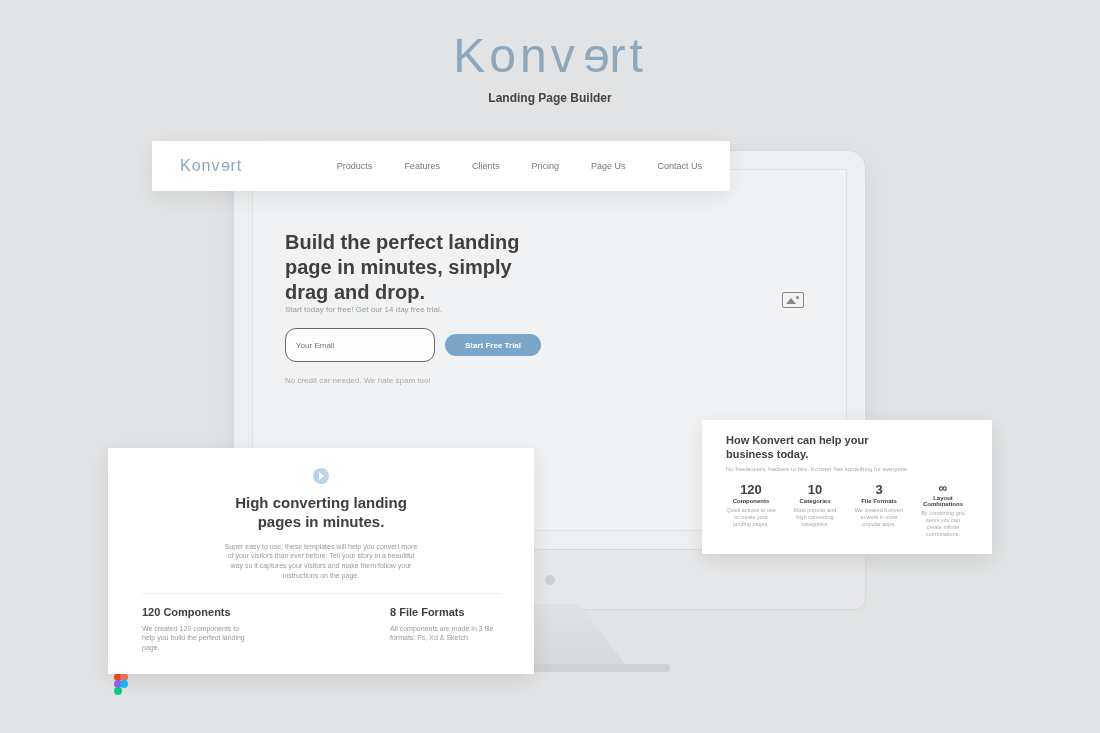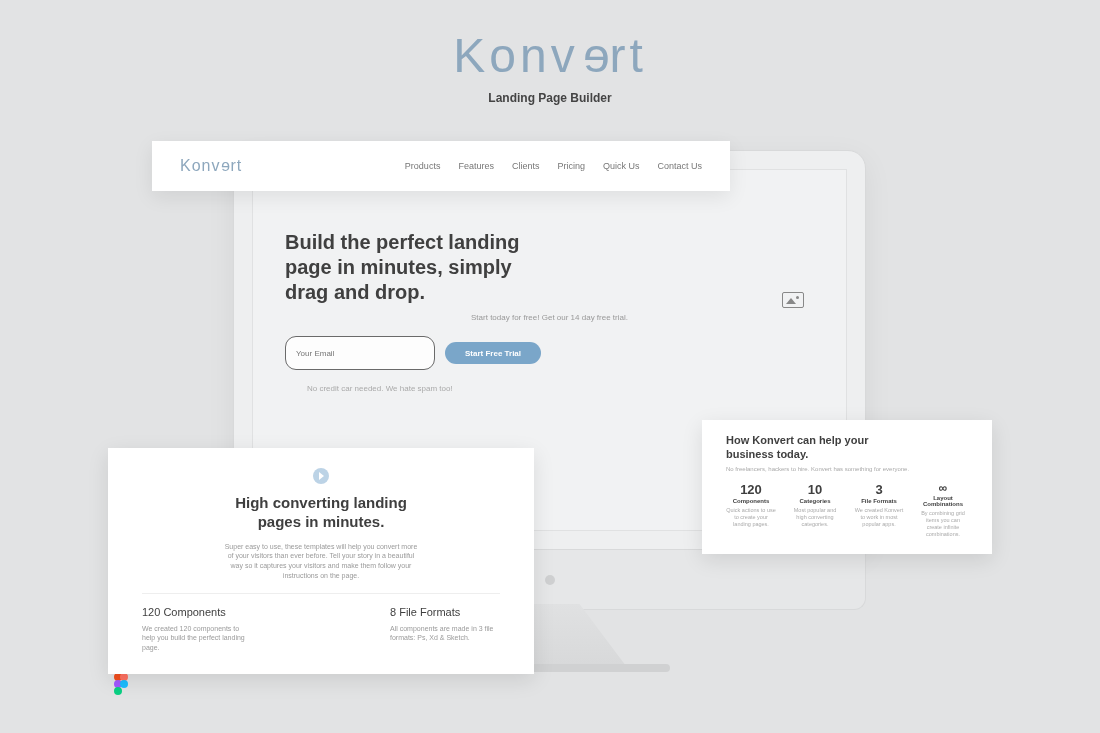--- a/index.html
+++ b/index.html
@@ -106,21 +106,21 @@
     justify-content: space-between;
     padding: 16px 28px;
   }
   .hero-logo {
     font-size: 16px;
     font-weight: 300;
     color: #8da7bd;
     letter-spacing: 1px;
   }
   .hero-logo .flip-e { display:inline-block; transform: scaleX(-1); }
-  .nav-links { display: flex; gap: 18px; align-items: flex-end; }
+  .nav-links { display: flex; gap: 32px; align-items: flex-end; }
   .nav-links span {
     font-size: 9px;
     color: #777;
     cursor: pointer;
   }
 
   
   .hero-content {
     position: absolute;
     left: 32px;
@@ -130,22 +130,21 @@
   .hero-headline {
     font-size: 20px;
     font-weight: 700;
     color: #404040;
     line-height: 1.25;
     max-width: 260px;
   }
   .hero-sub {
     font-size: 8px;
     color: #999;
-    margin-top: 8px;
-    text-align: center;
+    margin-top: 0;
   }
   .hero-form {
     display: flex;
     gap: 10px;
     margin-top: 14px;
     align-items: center;
   }
   .hero-input {
     width: 150px;
     height: 22px;
@@ -164,21 +163,20 @@
     background: #7aa6c9;
     color: #fff;
     font-size: 8px;
     font-weight: 600;
     cursor: pointer;
   }
   .hero-note {
     font-size: 8px;
     color: #aaa;
     margin-top: 14px;
-    margin-left: 22px;
   }
   .hero-image-ph {
     position: absolute;
     right: 10px;
     top: 62px;
     width: 22px;
     height: 16px;
     border: 1px solid #888;
     border-radius: 2px;
   }
@@ -249,21 +247,21 @@
     margin: 0 0 12px;
   }
   .feature-cols {
     display: flex;
     justify-content: space-between;
     text-align: left;
     gap: 16px;
   }
   .feature-col h4 {
     font-size: 11px;
-    font-weight: 400;
+    font-weight: 700;
     color: #3f3f3f;
     margin-bottom: 6px;
   }
   .feature-col p {
     font-size: 7px;
     color: #9a9a9a;
     line-height: 1.35;
     max-width: 110px;
   }
 
@@ -374,21 +372,21 @@
 </div>
 
 <div class="hero-card">
   <div class="hero-nav">
     <div class="hero-logo">Konv<span class="flip-e">e</span>rt</div>
     <div class="nav-links">
       <span>Products</span>
       <span>Features</span>
       <span>Clients</span>
       <span>Pricing</span>
-      <span>Quick Us</span>
+      <span>Page Us</span>
       <span>Contact Us</span>
     </div>
   </div>
 </div>
 
 <div class="feature-card">
   <div class="play-dot"></div>
   <div class="feature-title">High converting landing pages in minutes.</div>
   <div class="feature-desc">Super easy to use, these templates will help you convert more of your visitors than ever before. Tell your story in a beautiful way so it captures your visitors and make them follow your instructions on the page.</div>
   <hr class="feature-divider">

